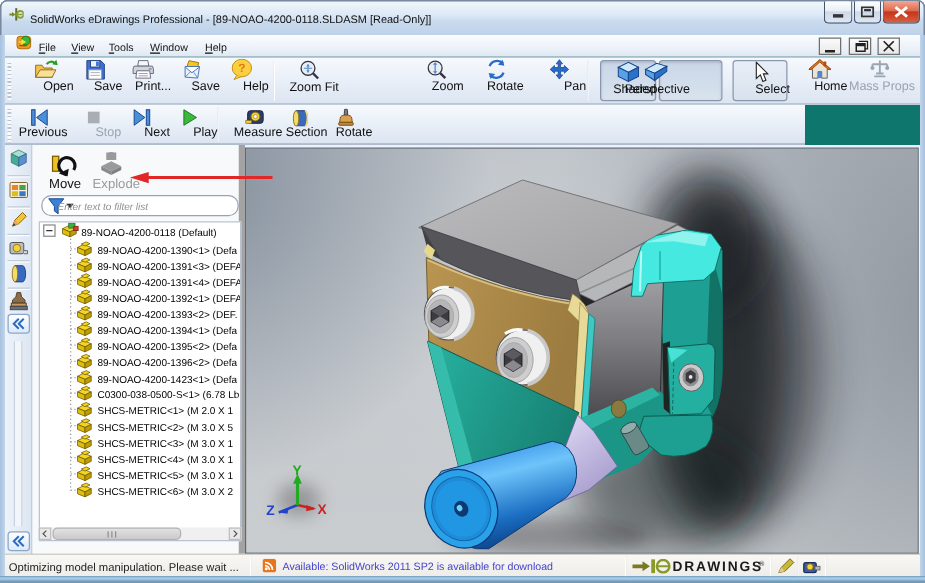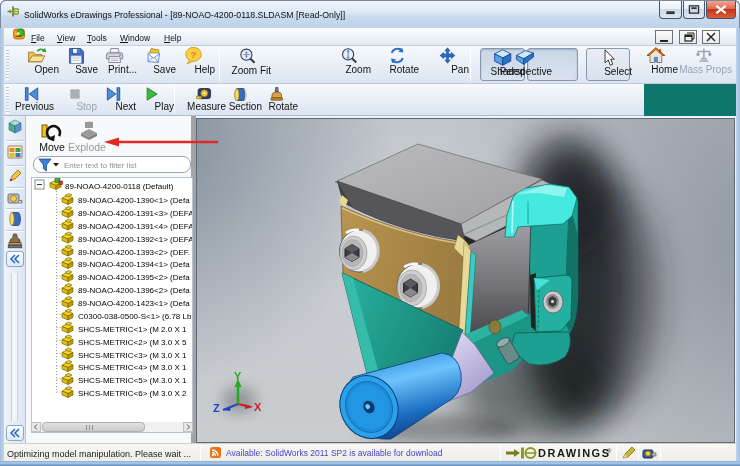--- a/index.html
+++ b/index.html
@@ -35,21 +35,21 @@
 .grip { position:absolute; left:2px; width:3px; background:repeating-linear-gradient(180deg,#b8c4d4 0 1px,#f8fafc 1px 3px); }
 .gbtn { border:1px solid #8a96ab; border-radius:3px; background:linear-gradient(180deg,#c9d6e6,#d9e3ef); box-shadow:inset 0 1px 2px rgba(90,110,140,.35); }
 
 #content { position:absolute; left:4px; top:116px; width:732px; height:327px; background:#eef2f8; }
 #lstrip { position:absolute; left:0px; top:0px; width:22px; height:327px; background:linear-gradient(90deg,#eef3fa,#dce6f2); border-right:1px solid #b9c5d4; }
 .sic { position:absolute; left:3px; width:16px; height:16px; }
 .ssep { position:absolute; left:2px; width:18px; height:1px; background:#c2cdda; box-shadow:0 1px 0 #fff; }
 #panel { position:absolute; left:22px; top:0px; width:170px; height:327px; background:#f7f9fb; border-right:5px solid #a3a3a3; }
 #movebtns { position:absolute; left:0; top:0; width:170px; height:36px; }
 #filterbox { position:absolute; left:7px; top:40px; width:158px; height:17px; background:#fff; border:1px solid #98a4b4; border-radius:8px; }
-#filterbox .ph { position:absolute; left:30px; top:3.5px; font-size:8px; color:#909090; }
+#filterbox .ph { position:absolute; left:12px; top:3.5px; font-size:8px; font-style:italic; color:#909090; }
 #tree { position:absolute; left:5px; top:61px; width:162px; height:256px; background:#fff; border:1px solid #b9c3cf; overflow:hidden; font-size:11px; color:#000; }
 #hscroll { position:absolute; left:5px; top:306px; width:162px; height:10px; background:#f0f0f0; }
 
 #vp { position:absolute; left:192px; top:2px; width:539px; height:325px;
   border:1px solid #5f6a76;
   background:
    radial-gradient(circle 320px at -40px 30px, rgba(118,131,146,.8) 0%, rgba(118,131,146,0) 74%),
    radial-gradient(circle 520px at 108% 42%, rgba(108,118,130,.6) 0%, rgba(108,118,130,0) 68%),
    radial-gradient(ellipse 420px 280px at 45% 32%, rgba(212,216,220,.55) 0%, rgba(212,216,220,0) 70%),
    linear-gradient(180deg,#bbc0c6 0%,#c5c9cd 60%,#cacdd0 100%);
@@ -362,21 +362,21 @@
           <path d="M6 16.5 l8 -3.5 -1 6.5 z" fill="#111"></path>
         </svg>
         <div style="position:absolute;left:0px;top:25px;width:52px;text-align:center;font-size:10.5px;color:#111">Move</div>
         <svg style="position:absolute;left:52px;top:5px" width="22" height="20" viewBox="0 0 22 20">
           <rect x="7" y="1" width="8" height="6" fill="#9a9a9a"></rect>
           <circle cx="11" cy="3.5" r="3" fill="#9a9a9a"></circle>
           <polygon points="3,12 11,8 19,12 11,16" fill="#9a9a9a"></polygon>
           <polygon points="3,12 11,16 11,19 3,15" fill="#8a8a8a"></polygon>
           <polygon points="19,12 11,16 11,19 19,15" fill="#808080"></polygon>
         </svg>
-        <div style="position:absolute;left:42px;top:25px;width:44px;text-align:left;font-size:10.5px;color:#9a9a9a">Explode</div>
+        <div style="position:absolute;left:42px;top:25px;width:44px;text-align:right;font-size:10.5px;color:#9a9a9a">Explode</div>
       </div>
       <div id="filterbox">
         <svg style="position:absolute;left:4px;top:1px" width="22" height="14" viewBox="0 0 22 14">
           <path d="M1 1 h12 l-4.5 6 v6 l-3 -2.2 v-3.8 z" fill="#3a80d8" stroke="#1a4a90" stroke-width=".8"></path>
           <path d="M15 5 l3 3.5 3 -3.5 z" fill="#222"></path>
         </svg>
         <div class="ph">Enter text to filter list</div>
       </div>
       <div id="tree">
       <svg width="160" height="253" viewBox="0 0 160 253" font-family="Liberation Sans" font-size="8">

